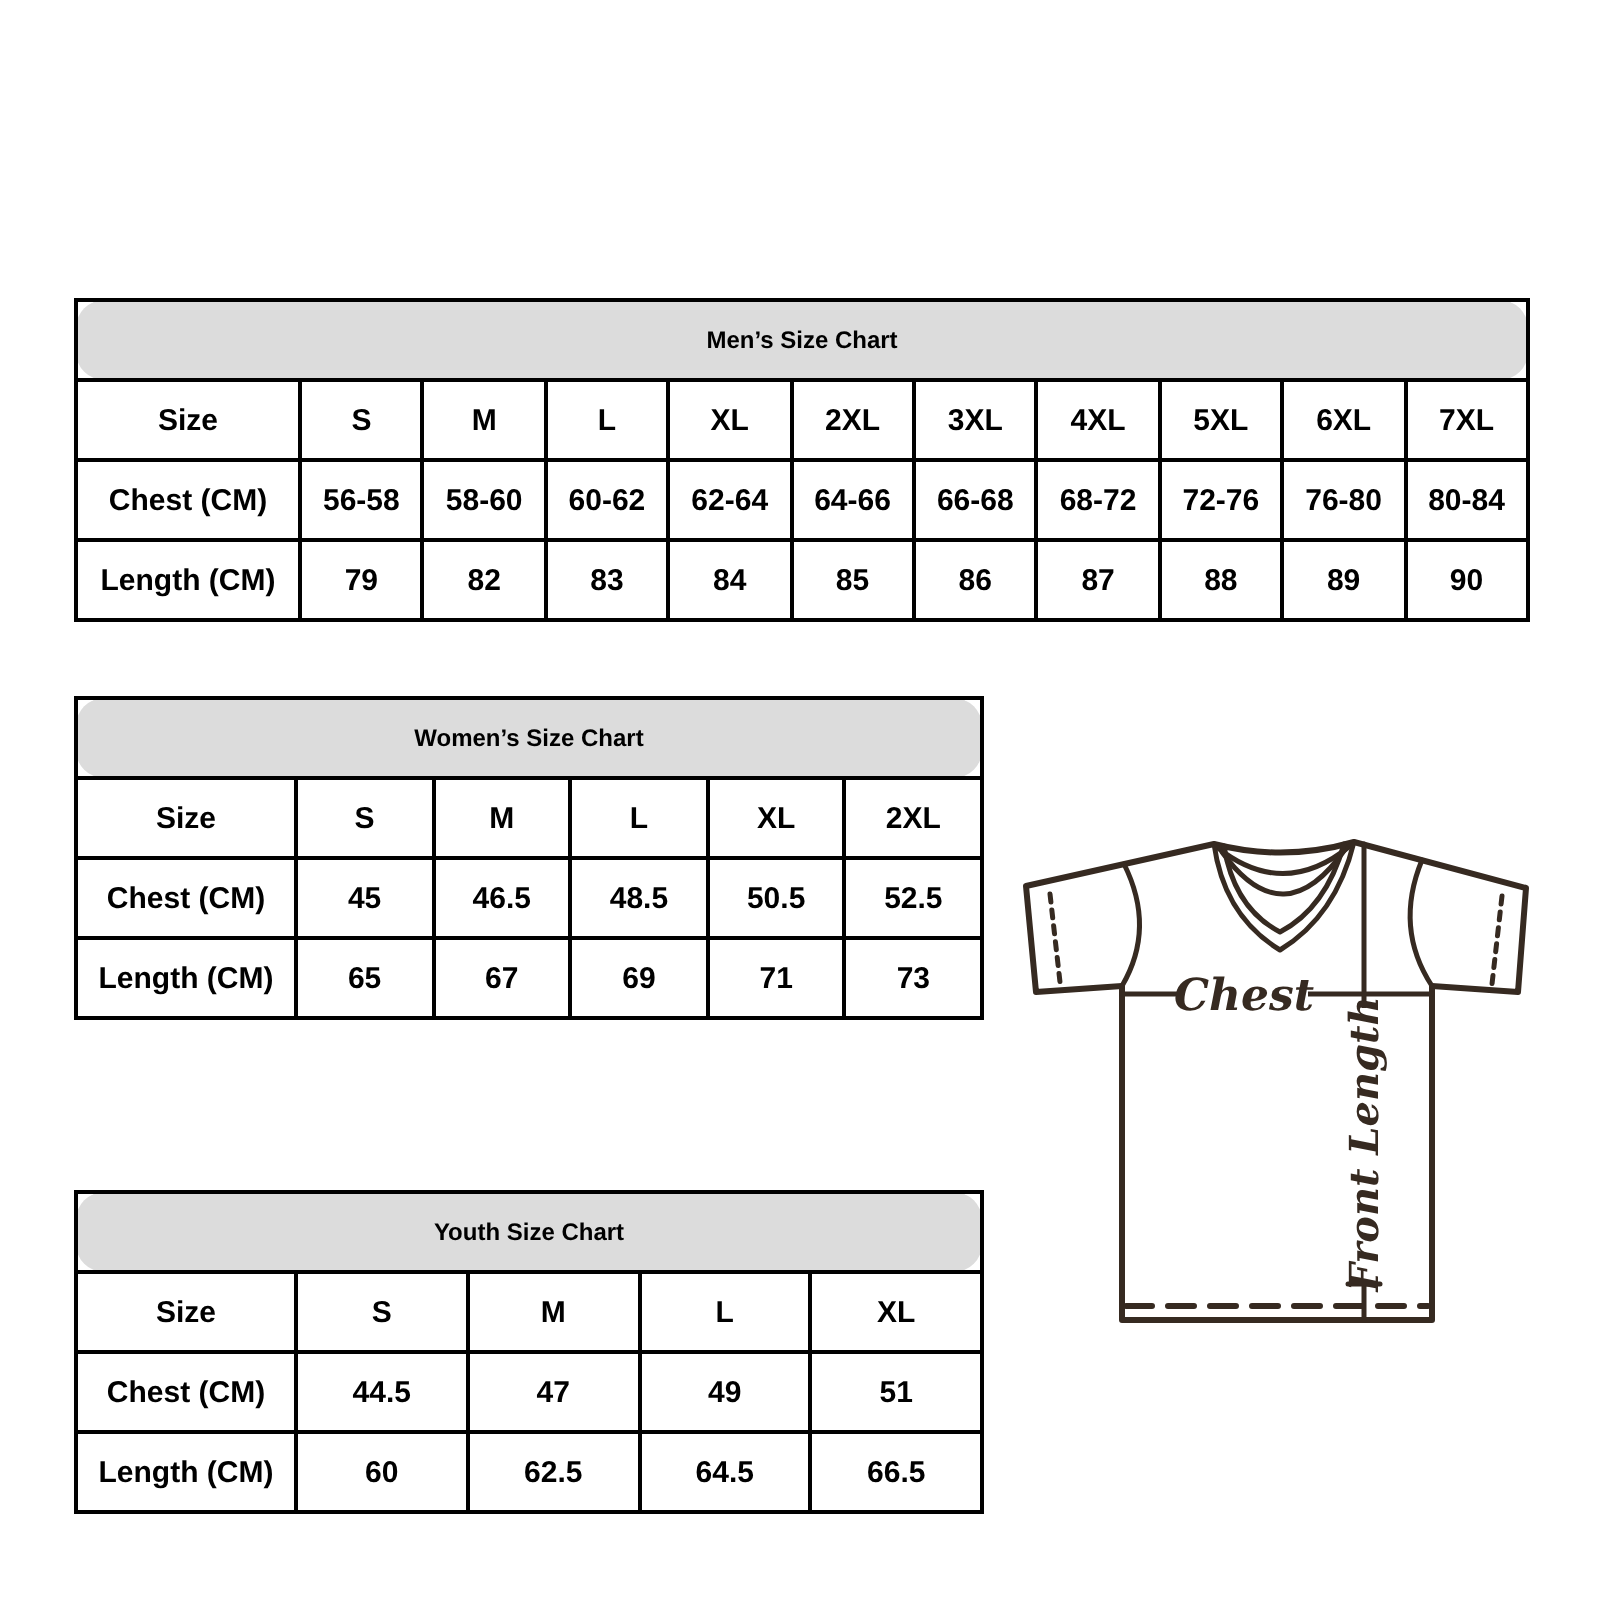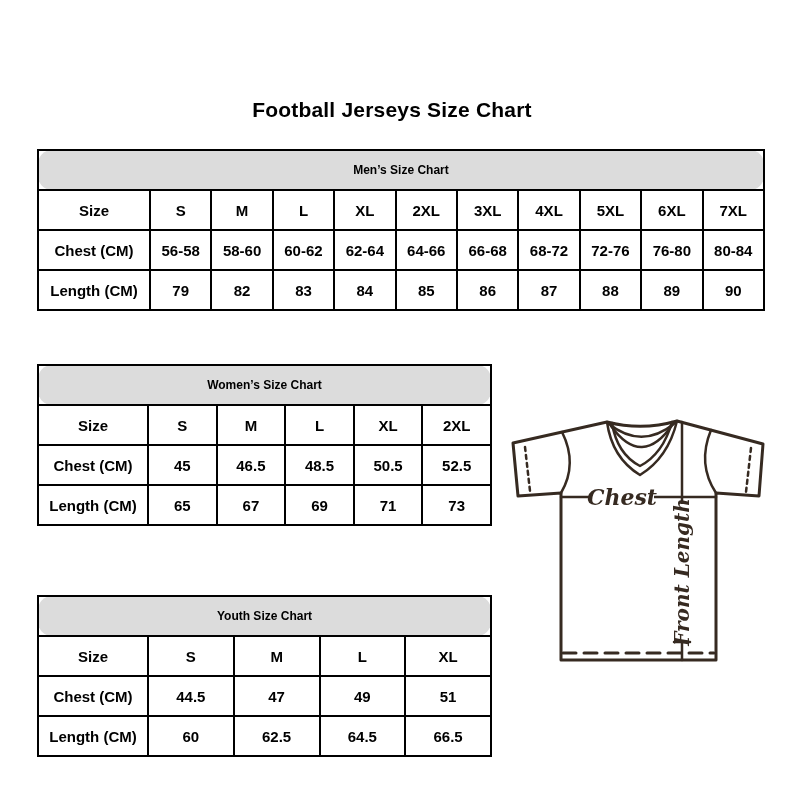--- a/index.html
+++ b/index.html
@@ -26,34 +26,33 @@
     position:absolute;border-collapse:collapse;table-layout:fixed;background:#fff;
   }
   .size-table th,.size-table td{
     border:2px solid var(--border);
     text-align:center;vertical-align:middle;
     font-weight:bold;font-size:15px;color:var(--text);
     height:40px;padding:0 2px;overflow:hidden;white-space:nowrap;
   }
   .size-table thead th{background:var(--header-bg);font-size:12px;border-radius:14px;}
   #men-table{left:37px;top:149px;width:728px;}
-  #women-table{left:37px;top:364px;width:455px;}
+  #women-table{left:37px;top:348px;width:455px;}
   #youth-table{left:37px;top:547px;width:455px;margin-top:48px;}
   .jersey{position:absolute;left:505px;top:410px;color:var(--line);}
   .jersey text{
     font-family:"DejaVu Serif","Liberation Serif",serif;
     font-style:italic;font-weight:bold;fill:currentColor;
   }
 </style>
 </head>
 <body>
 
 <div class="canvas">
 
-  <h1 class="title">Football Jerseys Size Chart</h1>
 
   <table class="size-table" id="men-table">
     <colgroup>
       <col style="width:112px">
       <col>
         <col>
         <col>
         <col>
         <col>
         <col>

